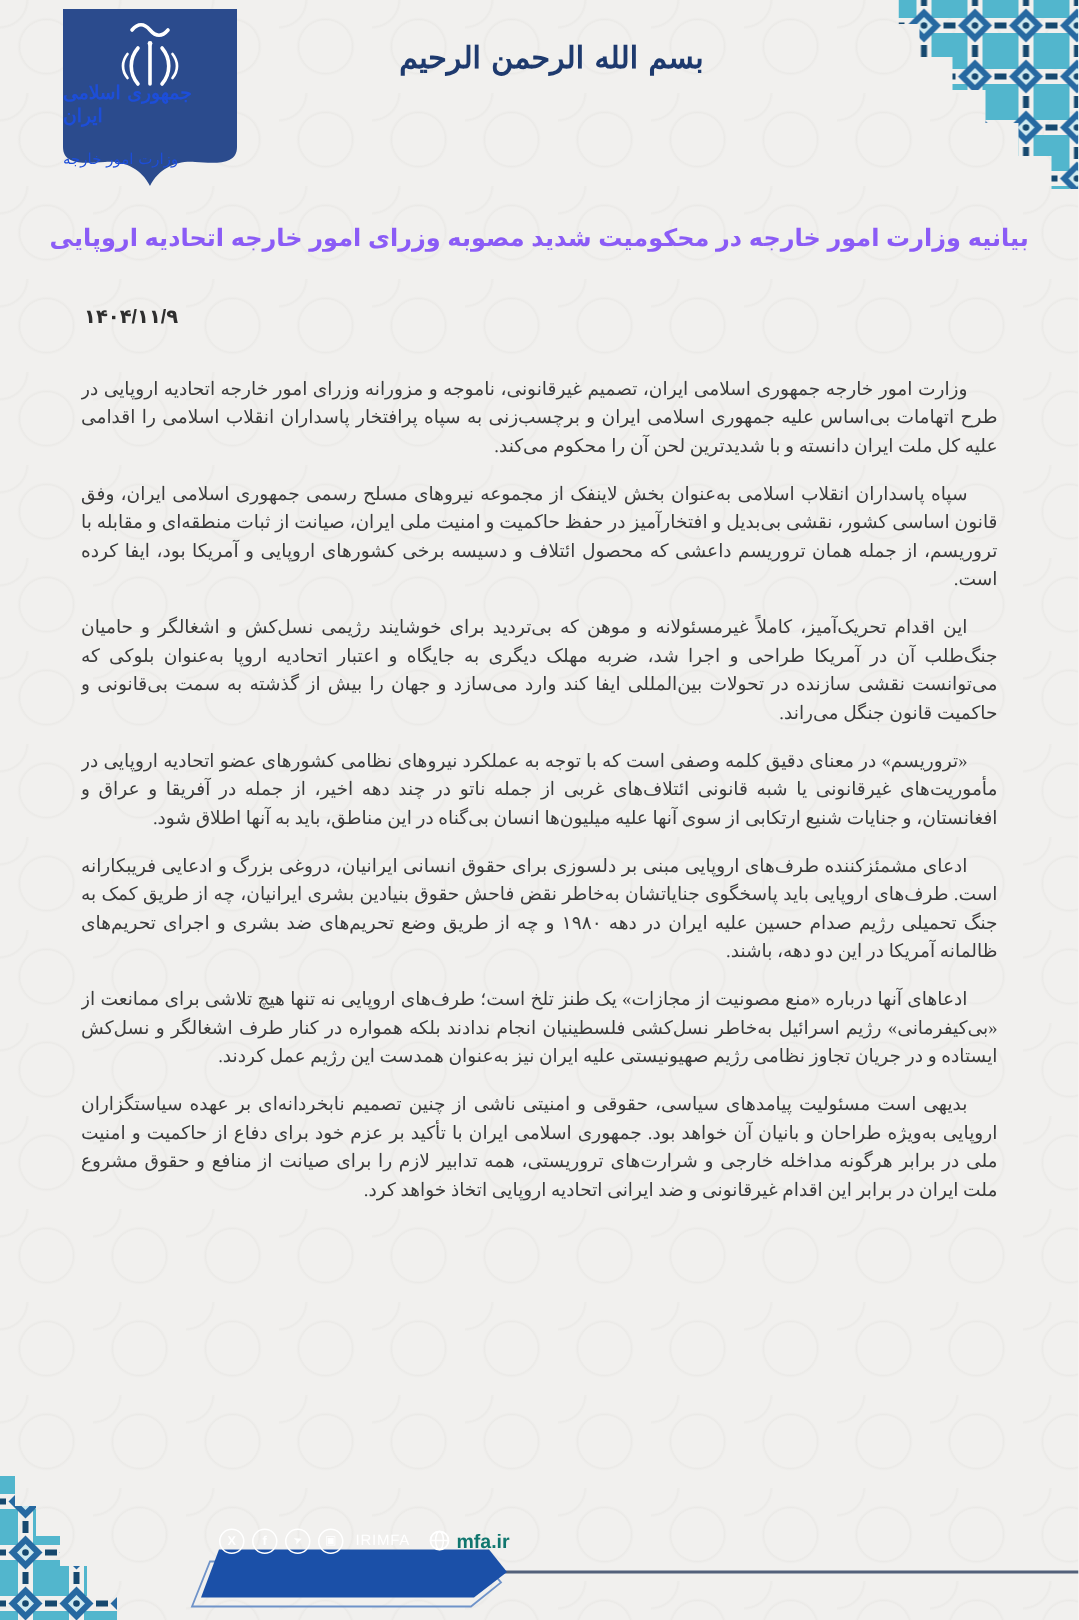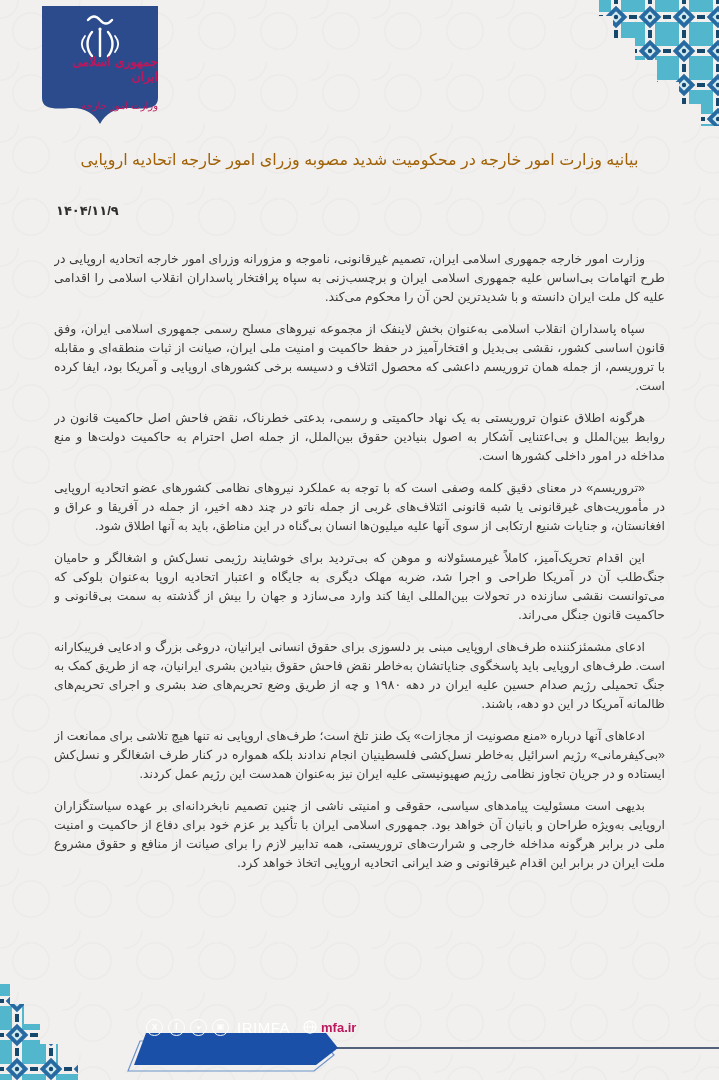--- a/index.html
+++ b/index.html
@@ -17,69 +17,69 @@
       radial-gradient(circle at 31px 31px, transparent 17px, rgba(158,156,148,.08) 18px, transparent 19.5px);
     background-size:62px 62px;
   }
   
   .mosaic-tr{position:absolute;top:0;right:0;}
   .mosaic-bl{position:absolute;bottom:0;left:0;}
   
   .logo-banner{position:absolute;top:6px;left:42px;width:116px;height:124px;}
   .logo-text{
     position:absolute;top:54px;left:42px;width:116px;
-    text-align:right;color:#be185d;direction:rtl;
+    text-align:left;color:#1d4ed8;direction:rtl;
   }
   .logo-text .l1{font-size:12.5px;font-weight:700;font-family:"DejaVu Serif","Liberation Serif",serif;}
   .logo-text .l2{font-size:10px;margin-top:16px;font-family:"DejaVu Serif","Liberation Serif",serif;}
   
   .bismillah{
     position:absolute;top:26px;left:50%;transform:translateX(-46%);
     color:#1e3a6e;font-size:20px;font-weight:700;direction:rtl;
     font-family:"DejaVu Serif","Liberation Serif",serif;
     letter-spacing:1px;
   }
   
   .title{
     position:absolute;top:148px;left:30px;right:30px;
     text-align:center;direction:rtl;
-    color:#a16207;font-size:16px;font-weight:400;line-height:24px;
+    color:#8b5cf6;font-size:16px;font-weight:700;line-height:24px;
   }
   
   .date{
     position:absolute;top:203px;left:56px;
     color:#2e2e2e;font-size:13px;font-weight:700;
     letter-spacing:5px;direction:ltr;
   }
   
   .body-text{
     position:absolute;top:250px;left:54px;right:54px;height:726px;
     overflow:hidden;direction:rtl;
     color:#3c3c3c;font-size:12.4px;line-height:19px;
     text-align:justify;
   }
-  .body-text p{margin:0 0 13px 0;text-indent:20px;}
+  .body-text p{margin:0 0 13px 0;text-indent:20px;font-family:Liberation Serif, serif;}
   
   .footer-rule{
     position:absolute;top:1047px;left:330px;right:0;height:2px;
     background:#53617a;
   }
   .footer-svg{position:absolute;left:126px;bottom:8px;}
   .footer-content{
     position:absolute;left:146px;bottom:42px;height:22px;
     display:flex;align-items:center;gap:5px;direction:ltr;
   }
   .soc{
     width:15px;height:15px;border:1.2px solid #fff;border-radius:50%;
     color:#fff;font-size:8.5px;font-weight:700;line-height:1;
     display:flex;align-items:center;justify-content:center;flex:0 0 auto;
   }
-  .handle{color:#fff;font-size:15px;font-weight:400;letter-spacing:.5px;margin-left:3px;}
+  .handle{color:#fff;font-size:10px;font-weight:400;letter-spacing:.5px;margin-left:3px;}
   .site{display:flex;align-items:center;gap:4px;margin-left:8px;}
-  .site span{color:#be185d;font-size:13px;font-weight:700;}
+  .site span{color:#0f766e;font-size:13px;font-weight:700;}
 </style>
 </head>
 <body>
 
 <div class="page">
 
   <svg class="mosaic-tr" width="120" height="126" aria-hidden="true">
     <defs>
       <pattern id="moz" width="34" height="34" patternUnits="userSpaceOnUse">
         <rect x="0" y="0" width="12" height="12" fill="#52b6cd"></rect>
@@ -112,33 +112,33 @@
       <path d="M66,26 C72,33 72,43 66,50"></path>
       <path d="M43,30 C39,35 39,41 43,46" stroke-width="1.8"></path>
       <path d="M73,30 C77,35 77,41 73,46" stroke-width="1.8"></path>
     </g>
   </svg>
   <div class="logo-text">
     <div class="l1">جمهوری اسلامی ایران</div>
     <div class="l2">وزارت امور خارجه</div>
   </div>
 
+  <div class="bismillah">بسم الله الرحمن الرحیم</div>
 
   <div class="title">
     <div>بیانیه وزارت امور خارجه در محکومیت شدید مصوبه وزرای امور خارجه اتحادیه اروپایی</div>
   </div>
 
   <div class="date">۱۴۰۴/۱۱/۹</div>
 
   <div class="body-text">
     <p>وزارت امور خارجه جمهوری اسلامی ایران، تصمیم غیرقانونی، ناموجه و مزورانه وزرای امور خارجه اتحادیه اروپایی در طرح اتهامات بی‌اساس علیه جمهوری اسلامی ایران و برچسب‌زنی به سپاه پرافتخار پاسداران انقلاب اسلامی را اقدامی علیه کل ملت ایران دانسته و با شدیدترین لحن آن را محکوم می‌کند.</p>
     <p>سپاه پاسداران انقلاب اسلامی به‌عنوان بخش لاینفک از مجموعه نیروهای مسلح رسمی جمهوری اسلامی ایران، وفق قانون اساسی کشور، نقشی بی‌بدیل و افتخارآمیز در حفظ حاکمیت و امنیت ملی ایران، صیانت از ثبات منطقه‌ای و مقابله با تروریسم، از جمله همان تروریسم داعشی که محصول ائتلاف و دسیسه برخی کشورهای اروپایی و آمریکا بود، ایفا کرده است.</p>
-    <p>هرگونه اطلاق عنوان تروریستی به یک نهاد حاکمیتی و رسمی، بدعتی خطرناک، نقض فاحش اصل حاکمیت قانون در روابط بین‌الملل و بی‌اعتنایی آشکار به اصول بنیادین حقوق بین‌الملل، از جمله اصل احترام به حاکمیت دولت‌ها و منع مداخله در امور داخلی کشورها است.</p>
+    <p>این اقدام تحریک‌آمیز، کاملاً غیرمسئولانه و موهن که بی‌تردید برای خوشایند رژیمی نسل‌کش و اشغالگر و حامیان جنگ‌طلب آن در آمریکا طراحی و اجرا شد، ضربه مهلک دیگری به جایگاه و اعتبار اتحادیه اروپا به‌عنوان بلوکی که می‌توانست نقشی سازنده در تحولات بین‌المللی ایفا کند وارد می‌سازد و جهان را بیش از گذشته به سمت بی‌قانونی و حاکمیت قانون جنگل می‌راند.</p>
     <p>«تروریسم» در معنای دقیق کلمه وصفی است که با توجه به عملکرد نیروهای نظامی کشورهای عضو اتحادیه اروپایی در مأموریت‌های غیرقانونی یا شبه قانونی ائتلاف‌های غربی از جمله ناتو در چند دهه اخیر، از جمله در آفریقا و عراق و افغانستان، و جنایات شنیع ارتکابی از سوی آنها علیه میلیون‌ها انسان بی‌گناه در این مناطق، باید به آنها اطلاق شود.</p>
-    <p>این اقدام تحریک‌آمیز، کاملاً غیرمسئولانه و موهن که بی‌تردید برای خوشایند رژیمی نسل‌کش و اشغالگر و حامیان جنگ‌طلب آن در آمریکا طراحی و اجرا شد، ضربه مهلک دیگری به جایگاه و اعتبار اتحادیه اروپا به‌عنوان بلوکی که می‌توانست نقشی سازنده در تحولات بین‌المللی ایفا کند وارد می‌سازد و جهان را بیش از گذشته به سمت بی‌قانونی و حاکمیت قانون جنگل می‌راند.</p>
     <p>ادعای مشمئزکننده طرف‌های اروپایی مبنی بر دلسوزی برای حقوق انسانی ایرانیان، دروغی بزرگ و ادعایی فریبکارانه است. طرف‌های اروپایی باید پاسخگوی جنایاتشان به‌خاطر نقض فاحش حقوق بنیادین بشری ایرانیان، چه از طریق کمک به جنگ تحمیلی رژیم صدام حسین علیه ایران در دهه ۱۹۸۰ و چه از طریق وضع تحریم‌های ضد بشری و اجرای تحریم‌های ظالمانه آمریکا در این دو دهه، باشند.</p>
     <p>ادعاهای آنها درباره «منع مصونیت از مجازات» یک طنز تلخ است؛ طرف‌های اروپایی نه تنها هیچ تلاشی برای ممانعت از «بی‌کیفرمانی» رژیم اسرائیل به‌خاطر نسل‌کشی فلسطینیان انجام ندادند بلکه همواره در کنار طرف اشغالگر و نسل‌کش ایستاده و در جریان تجاوز نظامی رژیم صهیونیستی علیه ایران نیز به‌عنوان همدست این رژیم عمل کردند.</p>
     <p>بدیهی است مسئولیت پیامدهای سیاسی، حقوقی و امنیتی ناشی از چنین تصمیم نابخردانه‌ای بر عهده سیاستگزاران اروپایی به‌ویژه طراحان و بانیان آن خواهد بود. جمهوری اسلامی ایران با تأکید بر عزم خود برای دفاع از حاکمیت و امنیت ملی در برابر هرگونه مداخله خارجی و شرارت‌های تروریستی، همه تدابیر لازم را برای صیانت از منافع و حقوق مشروع ملت ایران در برابر این اقدام غیرقانونی و ضد ایرانی اتحادیه اروپایی اتخاذ خواهد کرد.</p>
   </div>
 
   <div class="footer-rule"></div>
   <svg class="footer-svg" width="214" height="40" aria-hidden="true">
     <polygon points="14,9 196,9 208,23 188,39 2,39" fill="none" stroke="#6f93c9" stroke-width="1.2"></polygon>
     <polygon points="20,1 200,1 212,16 190,33 8,33" fill="#1b50a8"></polygon>
   </svg>

